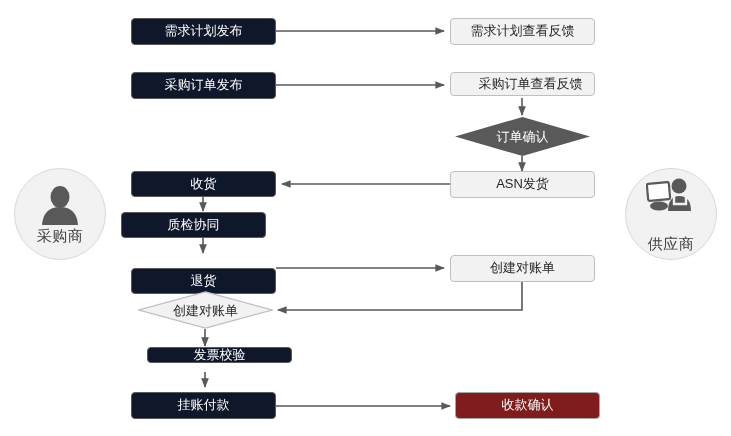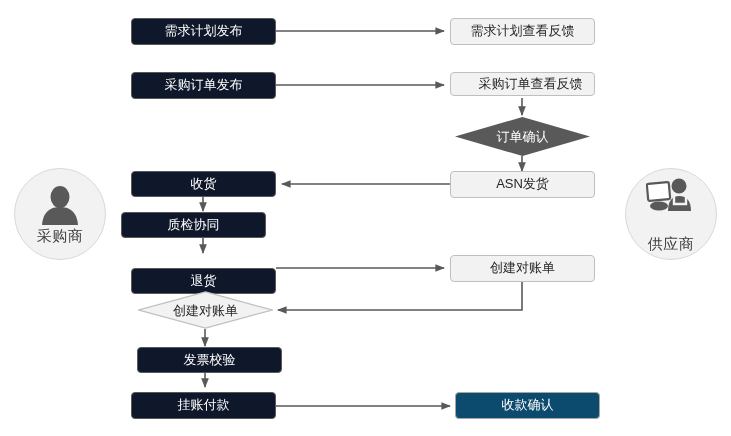--- a/index.html
+++ b/index.html
@@ -54,21 +54,21 @@
     font-size: 13px;
     line-height: 1.1;
     white-space: nowrap;
   }
   .node.dark {
     background: #0f172a;
     color: #ffffff;
     border: 1px solid #595959;
   }
   .node.mid {
-    background: #0c4a6e;
+    background: #7f1d1d;
     color: #ffffff;
     border: 1px solid #a6a6a6;
   }
   .node.light {
     background: #f2f2f2;
     color: #262626;
     border: 1px solid #bfbfbf;
   }
 
   
@@ -198,21 +198,21 @@
     <span>创建对账单</span>
   </div>
 
   <div class="diamond light" style="left:138px; top:291px; width:135px; height:38px;">
     <svg width="135" height="38" viewBox="0 0 135 38" aria-hidden="true">
       <polygon points="67.5,0.8 134.2,19 67.5,37.2 0.8,19" fill="#f2f2f2" stroke="#bfbfbf" stroke-width="1.2"></polygon>
     </svg>
     <span class="dlabel">创建对账单</span>
   </div>
 
-  <div class="node dark" style="left:137px; top:347px; width:145px; height:26px;">
+  <div class="node dark" style="left:147px; top:347px; width:145px; height:16px;">
     <span>发票校验</span>
   </div>
 
   <div class="node dark" style="left:131px; top:392px; width:145px; height:27px;">
     <span>挂账付款</span>
   </div>
 
   <div class="node mid" style="left:455px; top:392px; width:145px; height:27px;">
     <span>收款确认</span>
   </div>

